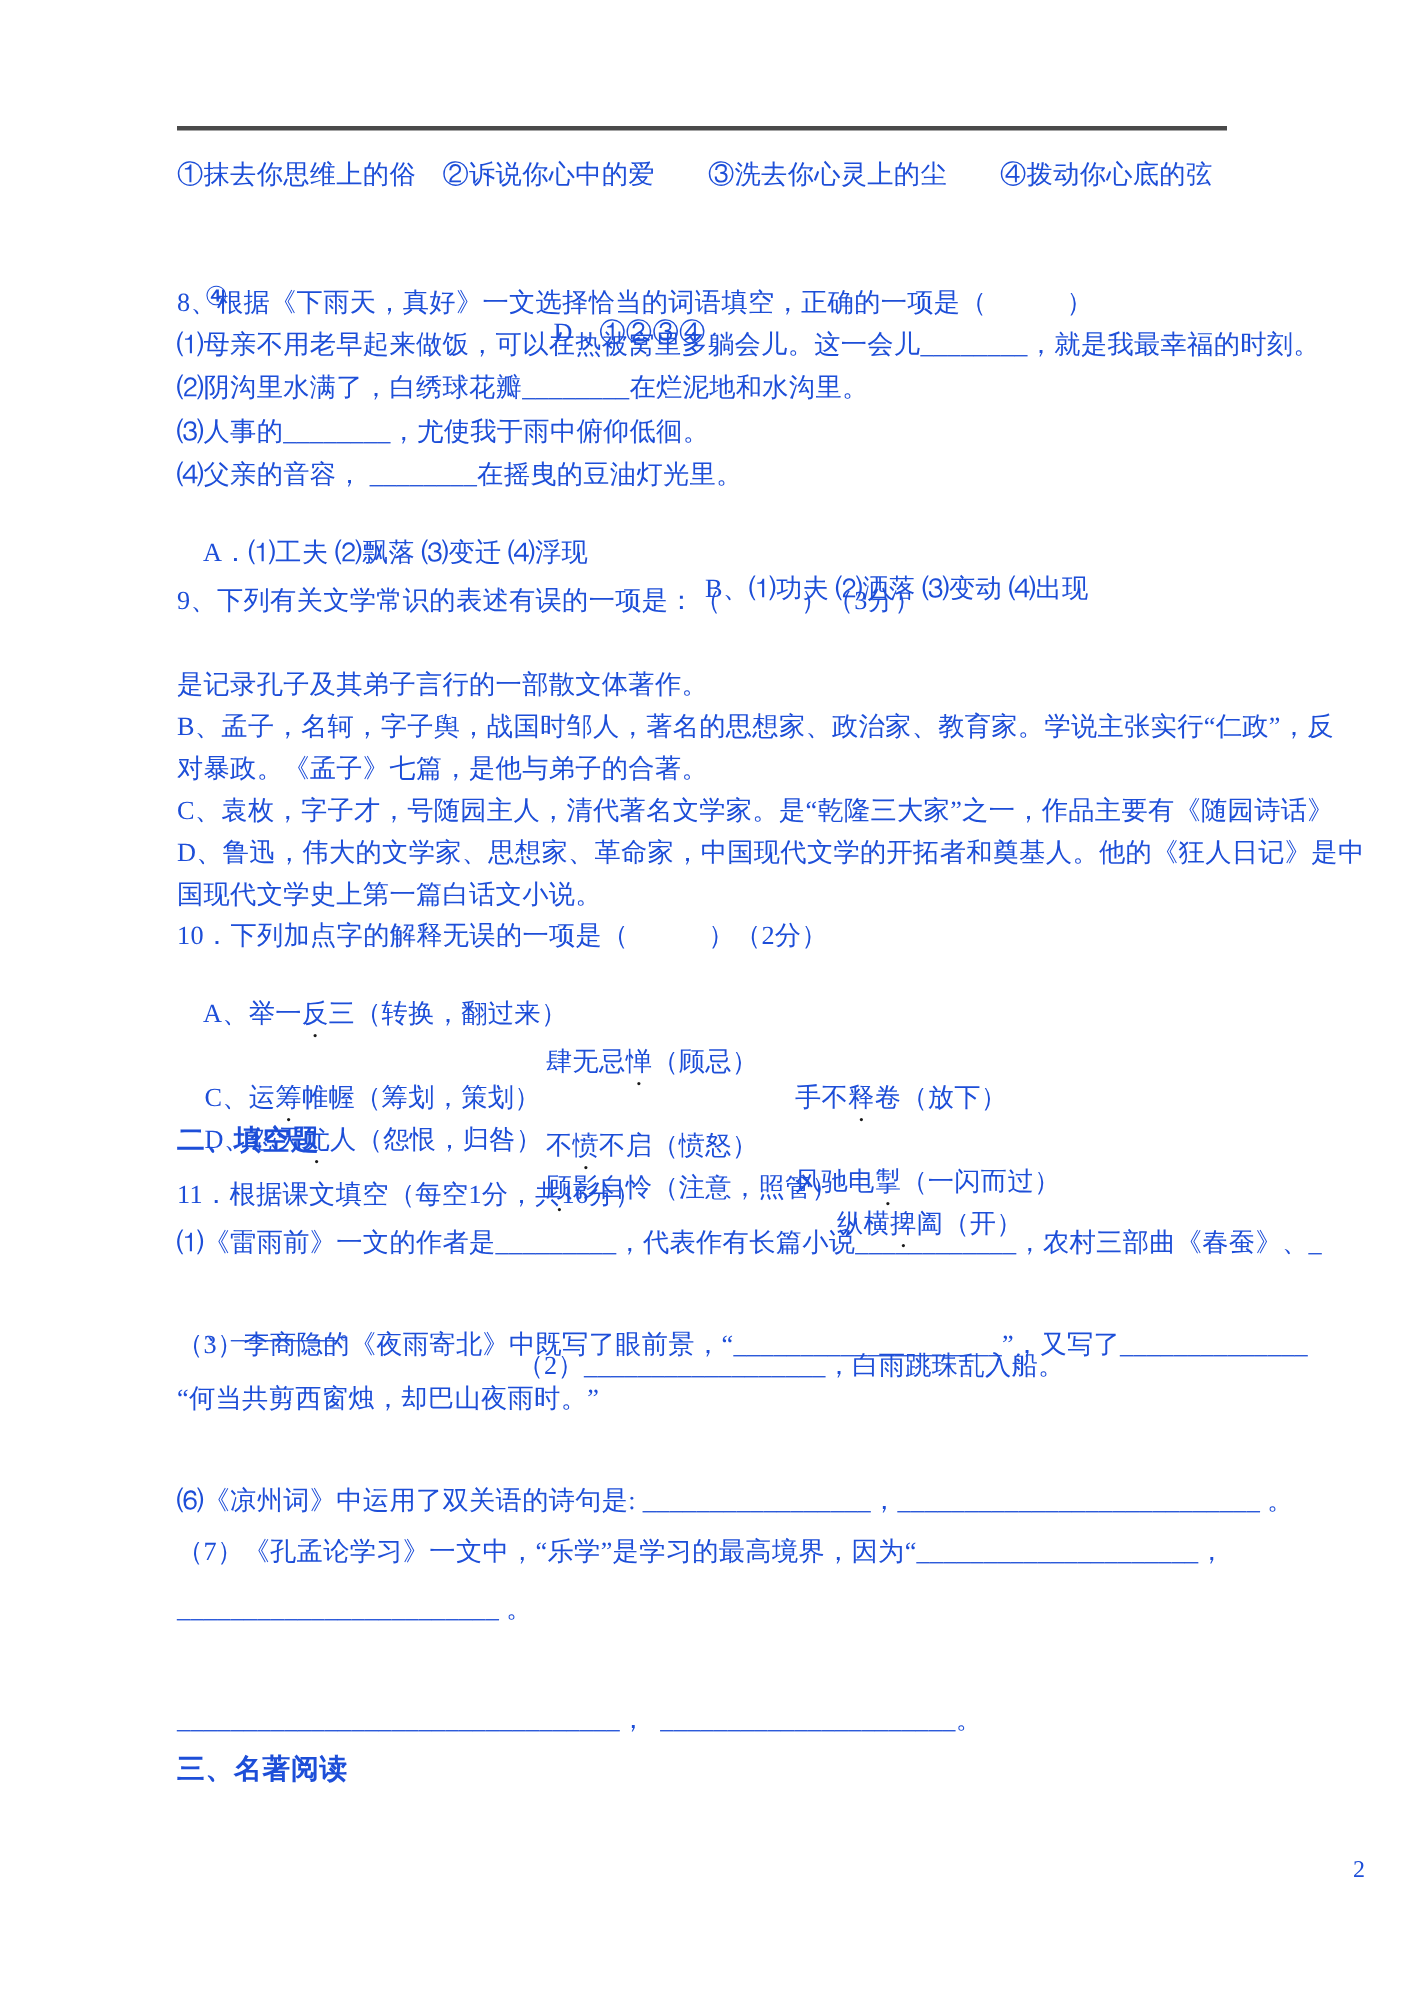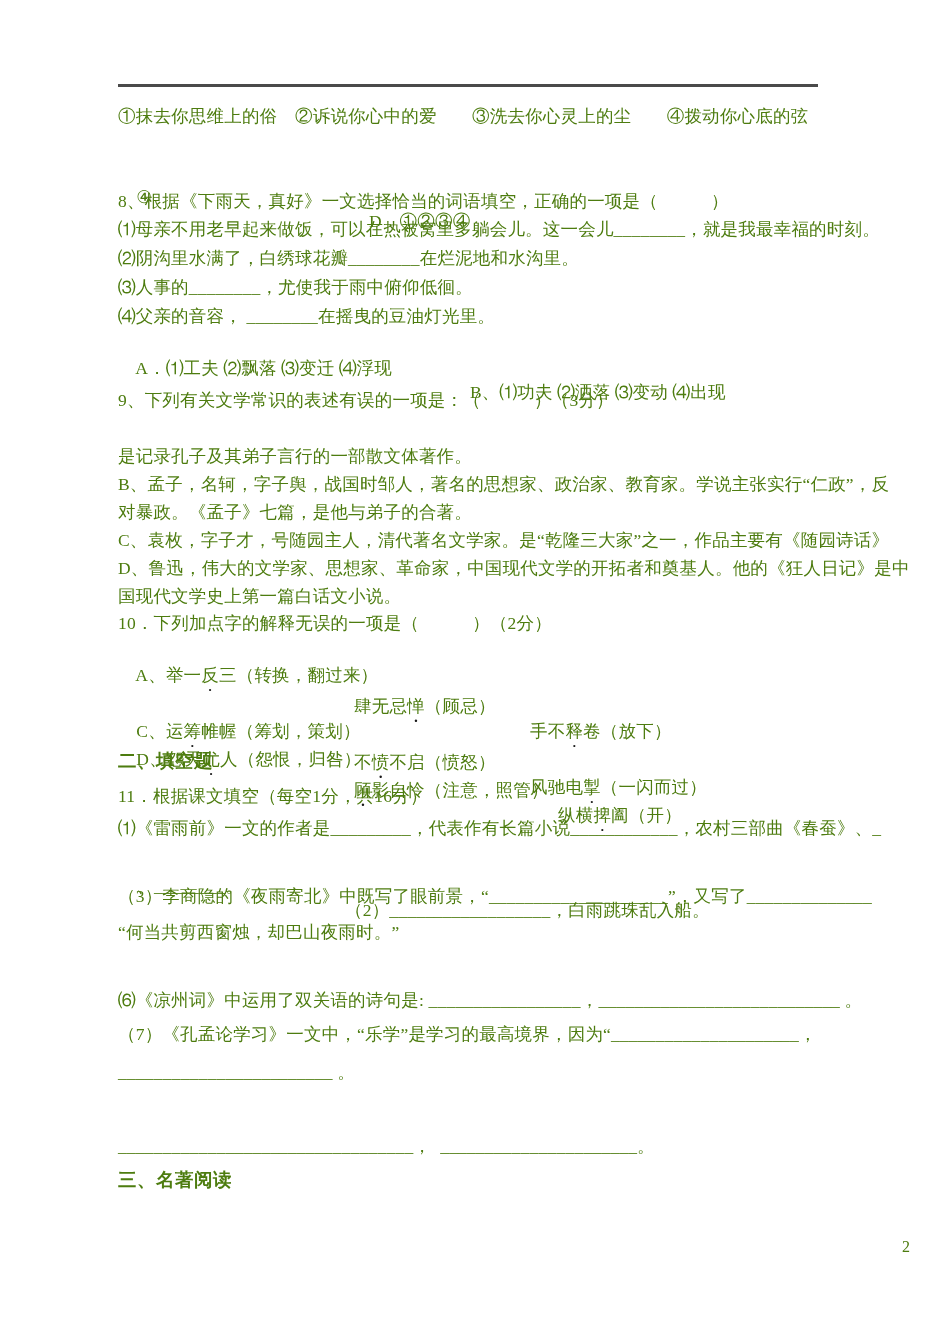--- a/index.html
+++ b/index.html
@@ -1,21 +1,21 @@
 <!DOCTYPE html>
 <html><head>
 <meta charset="utf-8">
 <style>
   html,body{margin:0;padding:0;background:#ffffff;}
   #page{
     position:relative;
     width:925px;height:1344px;
     background:#ffffff;
     font-family:"Liberation Serif","DejaVu Serif",serif;
-    color:#4d7c0f;
+    color:#1d4ed8;
     overflow:hidden;
   }
   .rule{
     position:absolute;left:118px;top:84px;width:700px;height:3px;
     background:#4a4a4a;
   }
   .ln{
     position:absolute;left:118px;
     font-size:17.5px;line-height:24px;white-space:pre;
     letter-spacing:0.2px;
@@ -23,21 +23,21 @@
   .ln .abs{position:absolute;white-space:pre;}
   .heading{font-weight:bold;font-size:18.5px;letter-spacing:0.5px;}
   .pagenum{position:absolute;left:902px;top:1238px;font-size:16px;}
   .em{
     -webkit-text-emphasis:filled dot #1a1a1a;
     -webkit-text-emphasis-position:under right;
     text-emphasis:filled dot #1a1a1a;
     text-emphasis-position:under right;
   }
   
-  .q10row .c2{left:236px;font-family:Liberation Mono, monospace;}
+  .q10row .c2{left:246px;}
   .q10row .c3{left:412px;font-family:Liberation Serif, serif;}
   .q10row.wide .c3{left:440px;}
   
   .optrow .right{left:352px;}
 </style>
 </head>
 <body>
 
 <div id="page">
   <div class="rule"></div>

